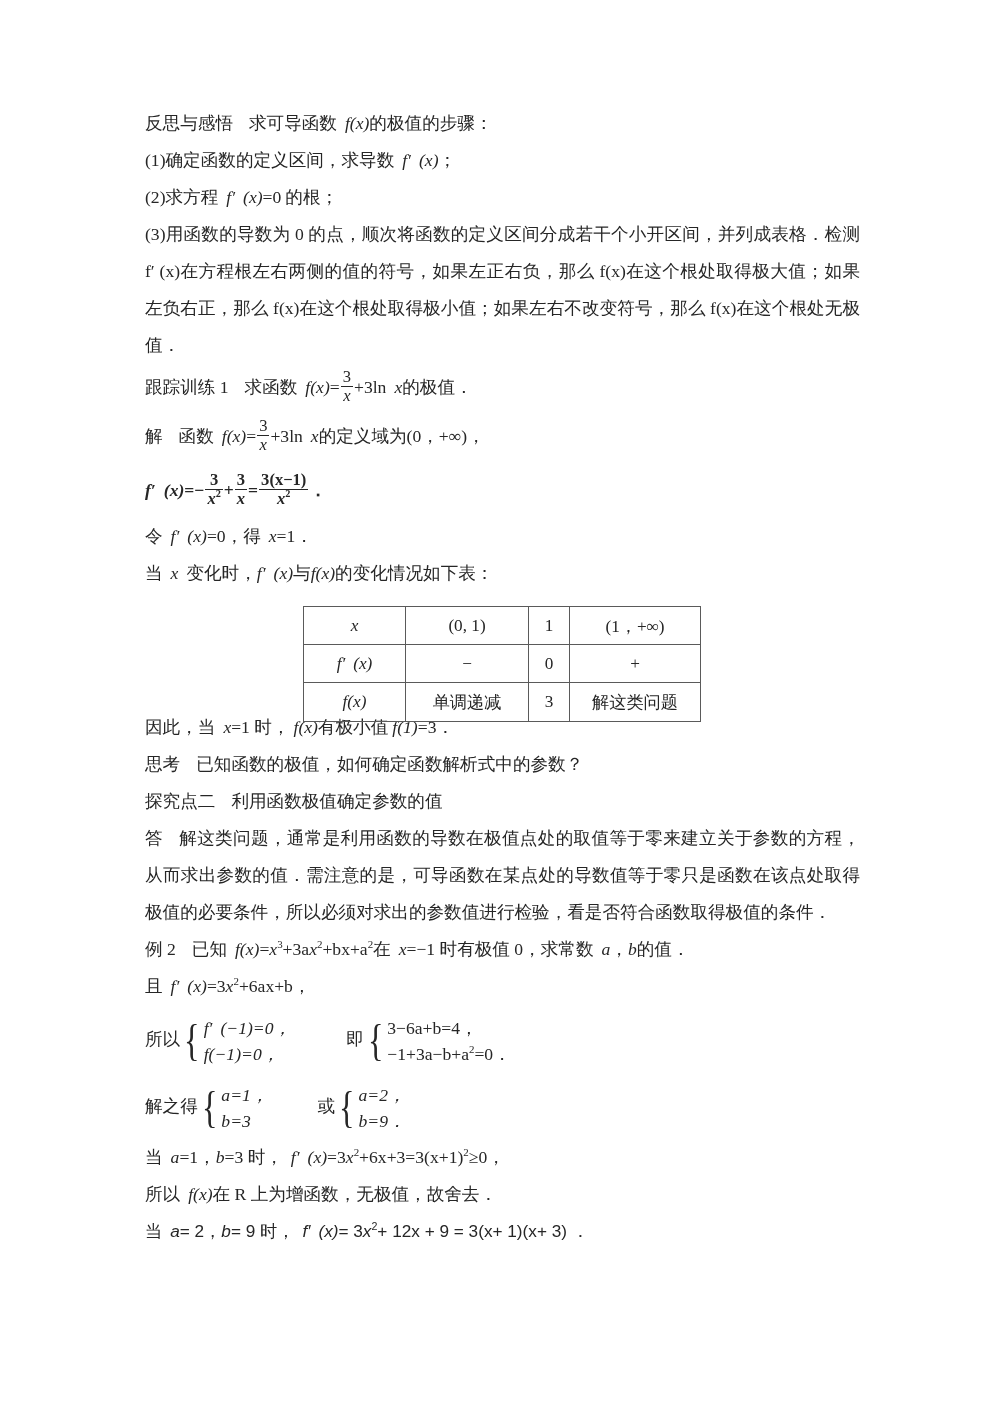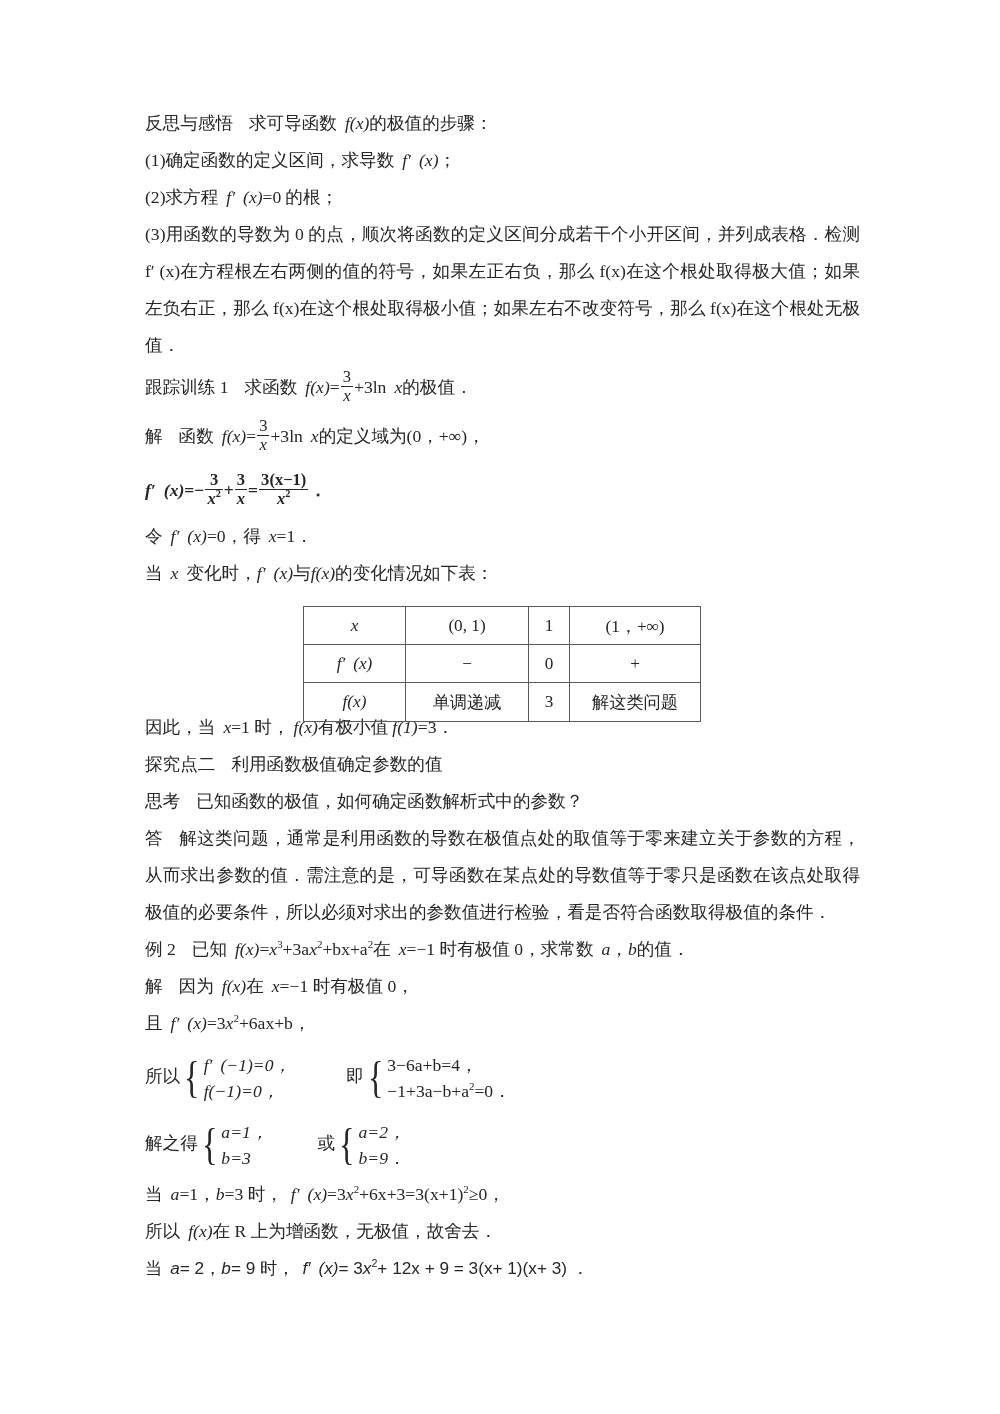--- a/index.html
+++ b/index.html
@@ -149,36 +149,33 @@
       <span>当</span><span class="gap-sm"></span><i class="v">x</i><span class="gap-sm"></span><span>变化时，</span><i class="v">f′</i><span class="gap-sm"></span><i class="v">(x)</i><span>与</span><i class="v">f(x)</i><span>的变化情况如下表：</span>
     </div>
 
     <div style="height:117px;"></div>
 
     <div class="line">
       <span>因此，当</span><span class="gap-sm"></span><i class="v">x</i><span>=1 时，</span><span class="gap-xs"></span><i class="v">f(x)</i><span>有极小值</span><span class="gap-xs"></span><i class="v">f(1)</i><span>=3．</span>
     </div>
 
     <div class="line">
+      <span>思考</span><span class="gap"></span><span>已知函数的极值，如何确定函数解析式中的参数？</span>
+    </div>
+
+    <div class="line">
       <span>探究点二</span><span class="gap"></span><span>利用函数极值确定参数的值</span>
     </div>
 
-    <div class="line">
-      <span>思考</span><span class="gap"></span><span>已知函数的极值，如何确定函数解析式中的参数？</span>
-    </div>
-
     <div class="para"><span>答</span><span class="gap"></span><span>解这类问题，通常是利用函数的导数在极值点处的取值等于零来建立关于参数的方程，从而求出参数的值．需注意的是，可导函数在某点处的导数值等于零只是函数在该点处取得极值的必要条件，所以必须对求出的参数值进行检验，看是否符合函数取得极值的条件．</span></div>
 
     <div class="line">
       <span>例 2</span><span class="gap"></span><span>已知</span><span class="gap-sm"></span><i class="v">f(x)</i><span>=</span><i class="v">x</i><sup class="ex">3</sup><span>+3a</span><i class="v">x</i><sup class="ex">2</sup><span>+bx+a</span><sup class="ex">2</sup><span>在</span><span class="gap-sm"></span><i class="v">x</i><span>=−1 时有极值 0，求常数</span><span class="gap-sm"></span><i class="v">a</i><span>，</span><i class="v">b</i><span>的值．</span>
     </div>
 
-    <div class="line">
-      <span>解</span><span class="gap"></span><span>因为</span><span class="gap-sm"></span><i class="v">f(x)</i><span>在</span><span class="gap-sm"></span><i class="v">x</i><span>=−1 时有极值 0，</span>
-    </div>
 
     <div class="line">
       <span>且</span><span class="gap-sm"></span><i class="v">f′</i><span class="gap-sm"></span><i class="v">(x)</i><span>=3</span><i class="v">x</i><sup class="ex">2</sup><span>+6ax+b，</span>
     </div>
 
     <div class="eqline" style="line-height:68px;">
       <span>所以</span><span class="sys">
           <span class="brace">{</span>
           <span class="rows">
             <span><i class="v">f′</i><span class="gap-sm"></span><i class="v">(−1)=0，</i></span>

